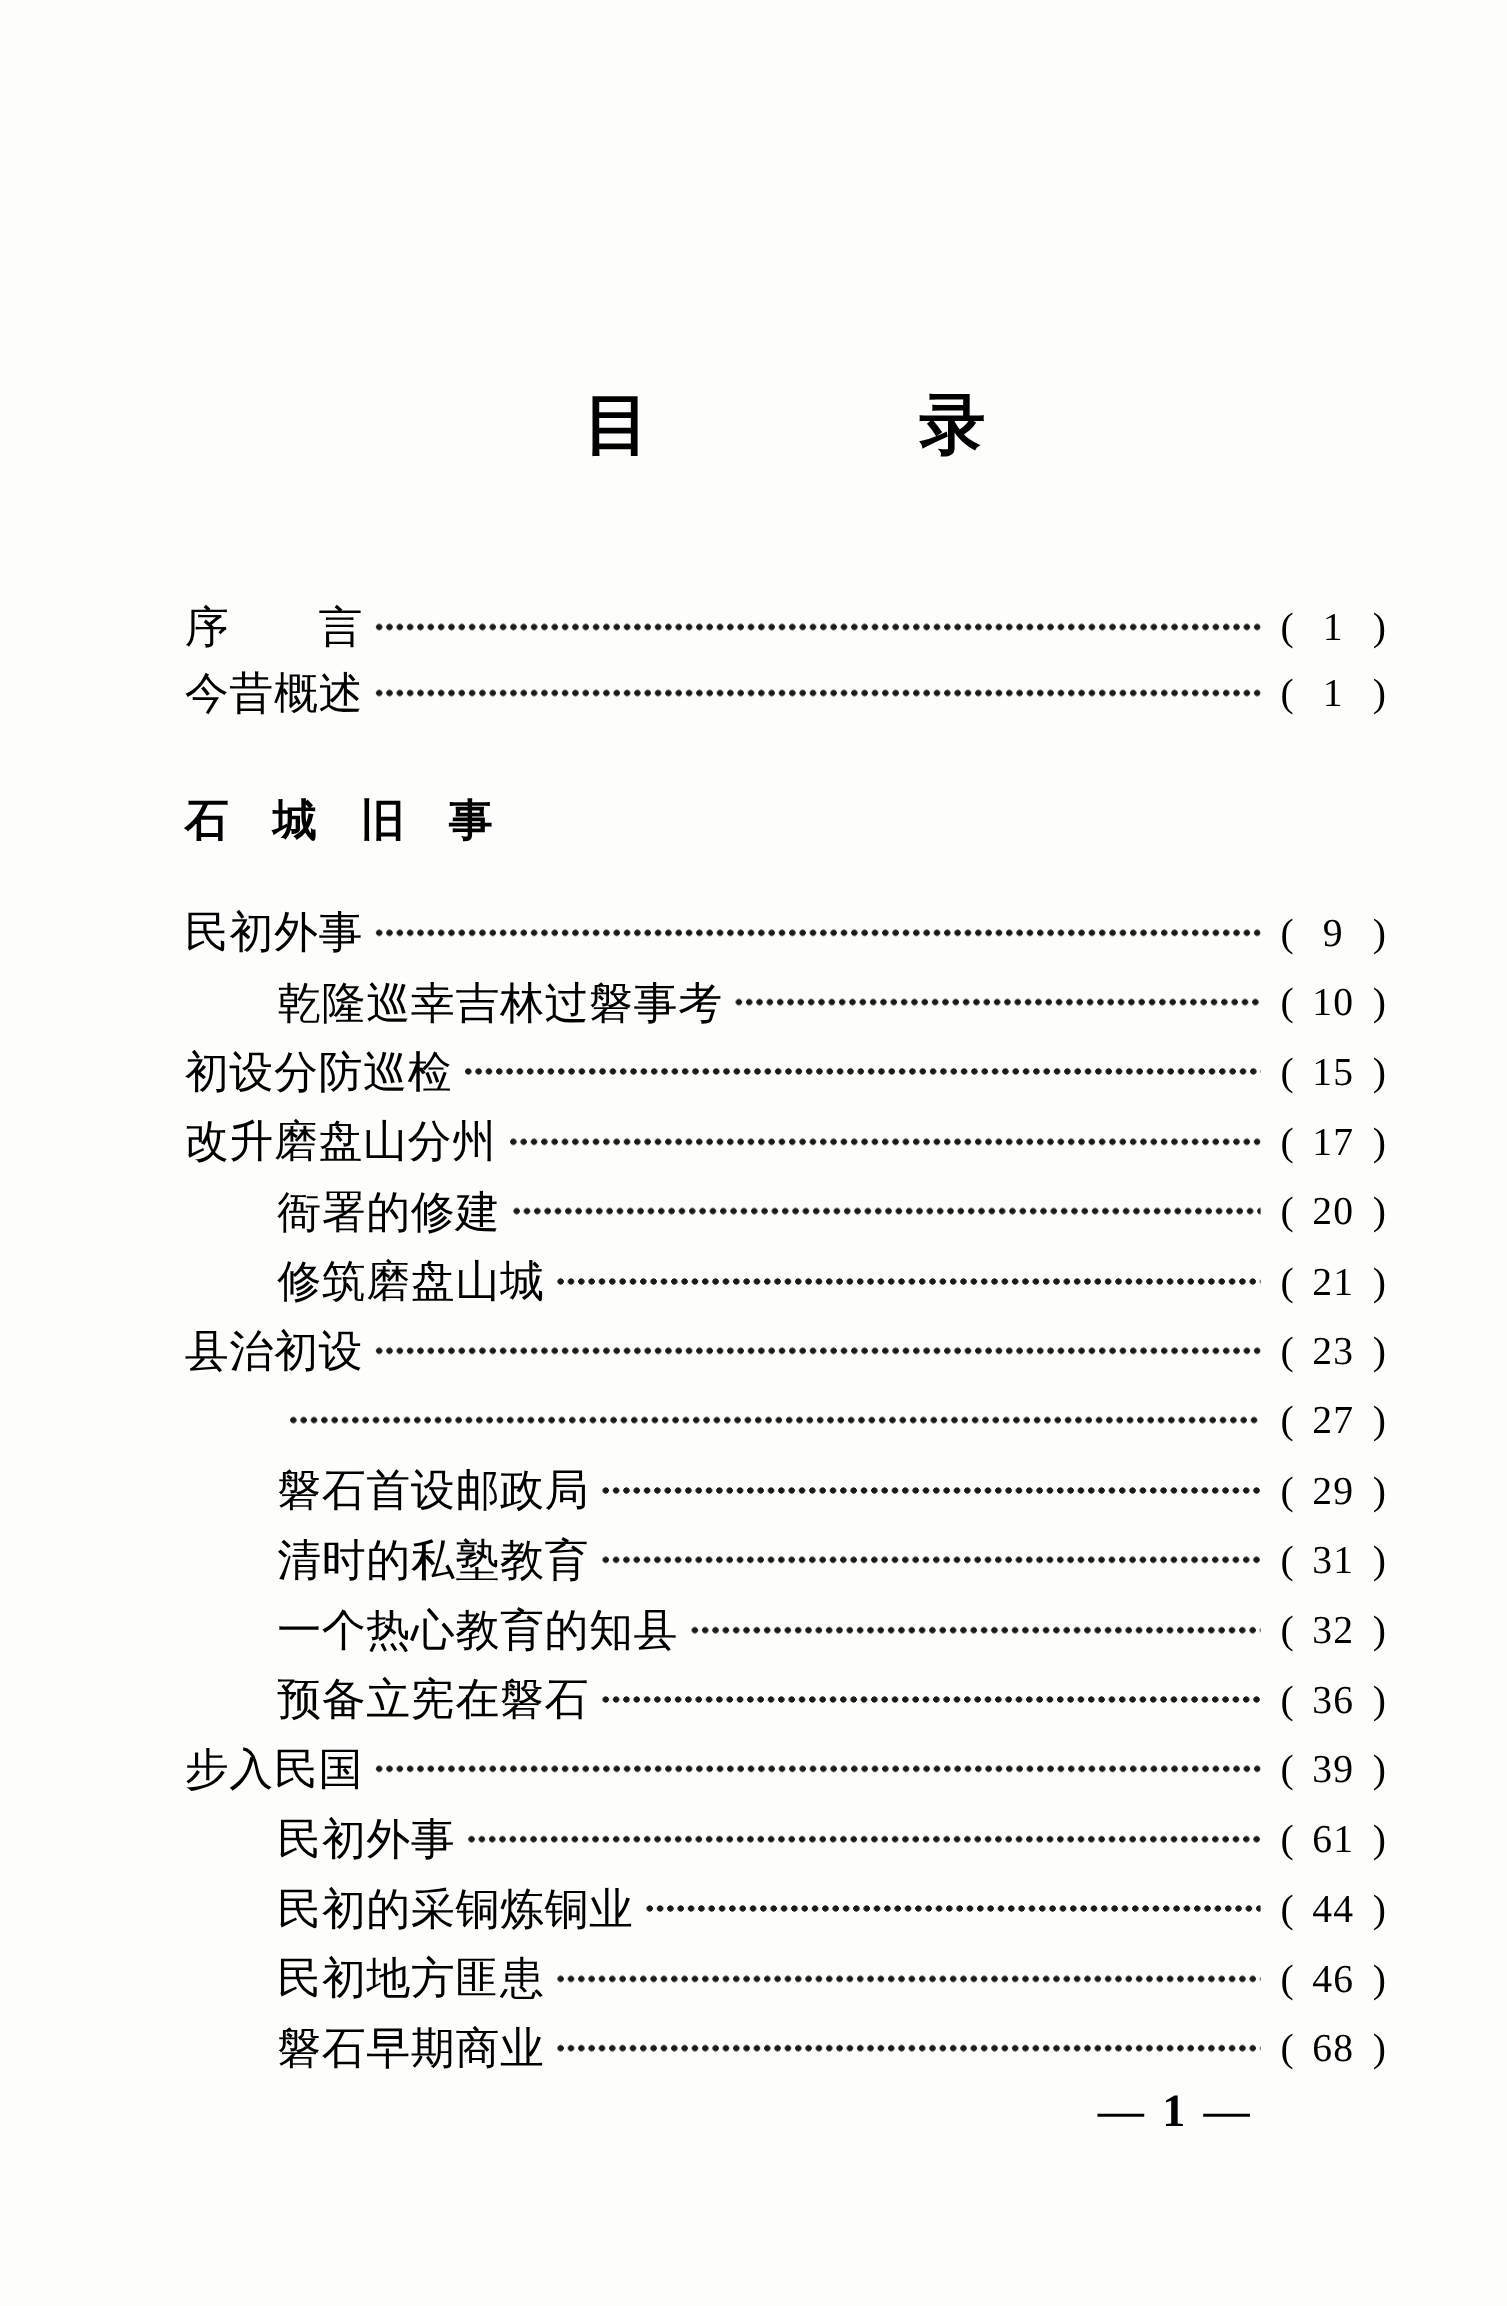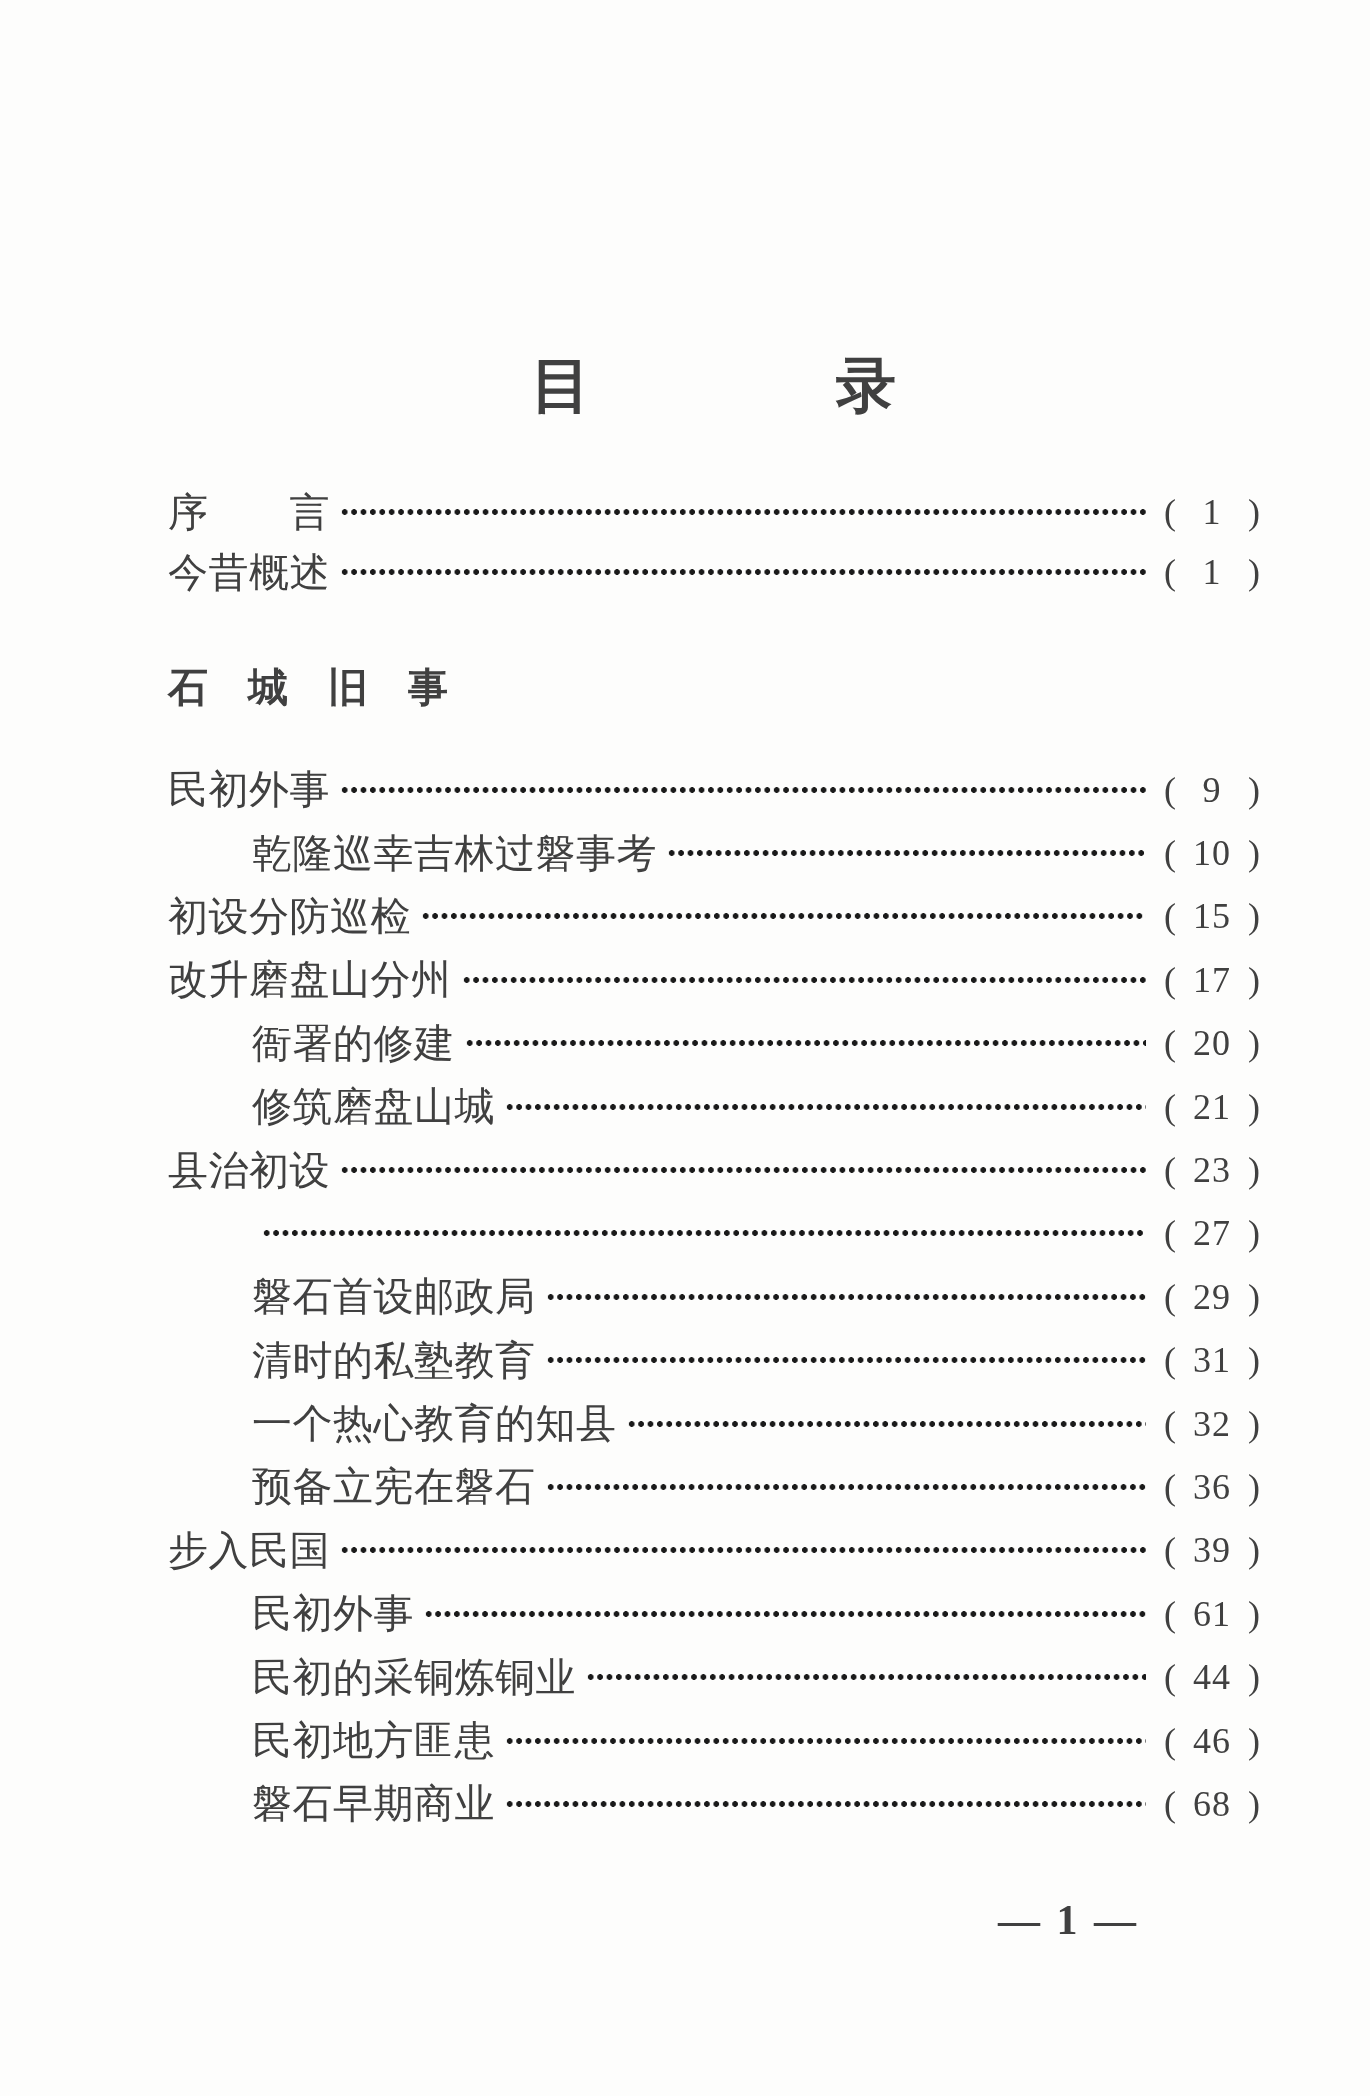--- a/index.html
+++ b/index.html
@@ -1,40 +1,40 @@
 <!DOCTYPE html>
 <html><head>
 <meta charset="utf-8">
 <style>
   html,body { margin:0; padding:0; background:#e8e8e8; }
   .sheet {
     position:relative;
     width:1370px; height:2096px;
     margin:0 auto;
     background:#fdfdfc;
-    color:#404040;
+    color:#000000;
     font-family:"Liberation Serif","DejaVu Serif",serif;
     overflow:hidden;
   }
   .content {
     position:absolute;
     left:168px; top:0;
     width:1092px;
   }
   .doc-title {
     margin:0;
     padding-top:352px;
     text-align:center;
     font-size:60px;
     line-height:68px;
     font-weight:bold;
     letter-spacing:1px;
     white-space:pre;
   }
-  .front-list { margin-top:62px;text-align:center; }
+  .front-list { margin-top:120px;text-align:center; }
   .section-heading {
     margin:58px 0 0 0;
     font-size:40px;
     line-height:56px;
     font-weight:bold;
     white-space:pre;
   }
   .main-list { margin-top:42px; }
   .row {
     display:flex;

